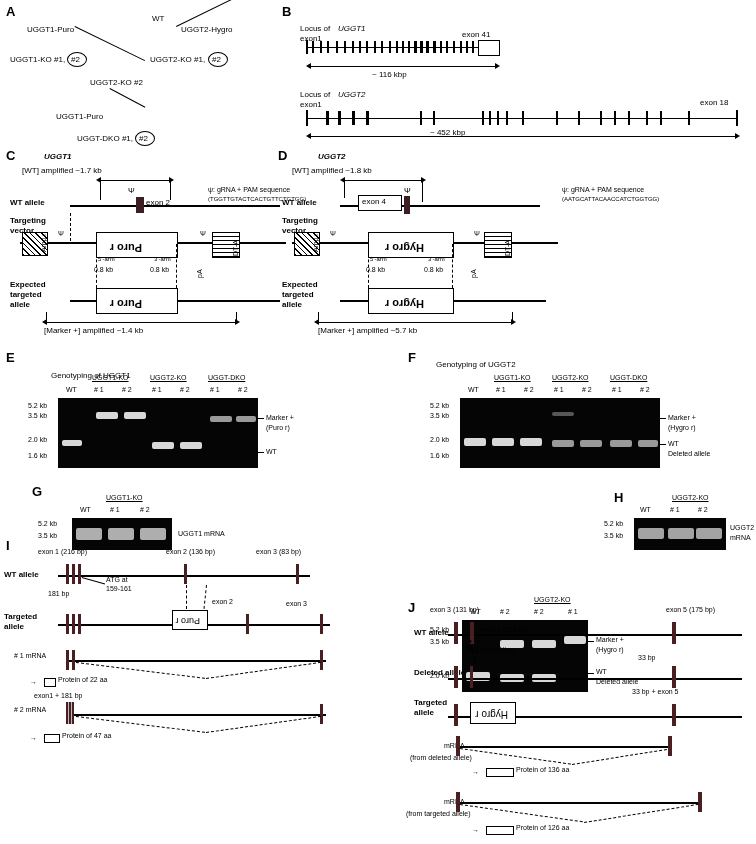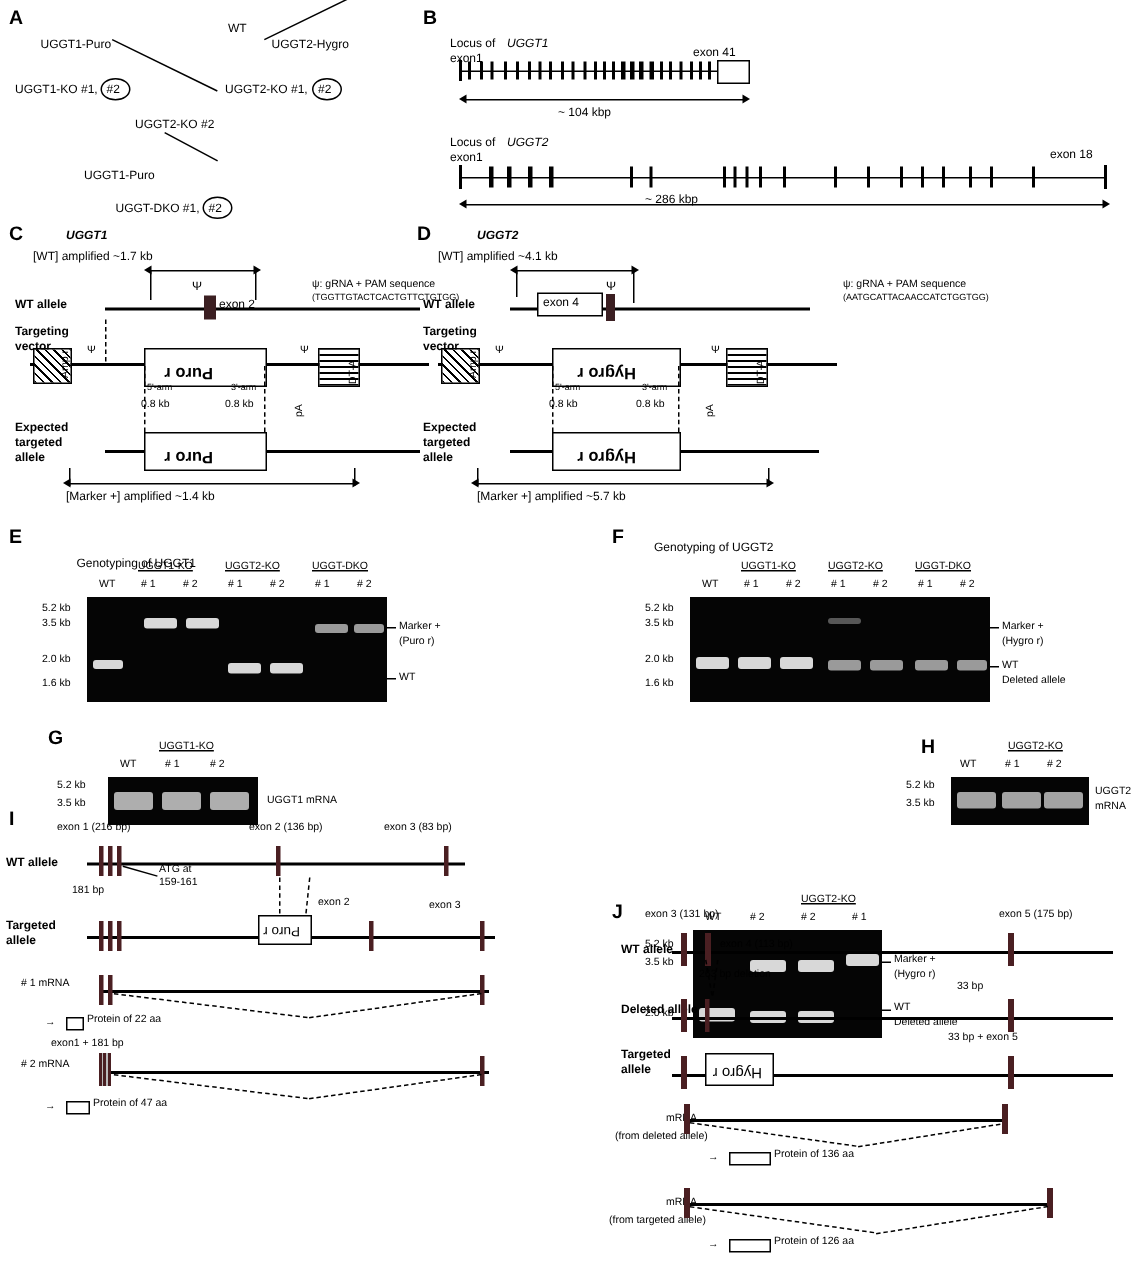--- a/index.html
+++ b/index.html
@@ -77,21 +77,21 @@
 <div class="line" style="left:433px;top:41px;width:3px;height:12px;"></div>
 <div class="line" style="left:440px;top:41px;width:2px;height:12px;"></div>
 <div class="line" style="left:446px;top:41px;width:2px;height:12px;"></div>
 <div class="line" style="left:453px;top:41px;width:2px;height:12px;"></div>
 <div class="line" style="left:460px;top:41px;width:2px;height:12px;"></div>
 <div class="line" style="left:466px;top:41px;width:2px;height:12px;"></div>
 <div class="line" style="left:472px;top:41px;width:2px;height:12px;"></div>
 <div class="box" style="left:478px;top:40px;width:20px;height:14px;"></div>
 <div class="t" style="left:462px;top:30px;">exon 41</div>
 <div class="hl arrowR arrowL" style="left:310px;top:66px;width:186px;"></div>
-<div class="t" style="left:372px;top:70px;">~ 104 kbp</div>
+<div class="t" style="left:372px;top:70px;">~ 116 kbp</div>
 
 <div class="t" style="left:300px;top:90px;">Locus of </div>
 <div class="ti" style="left:338px;top:90px;">UGGT2</div>
 <div class="t" style="left:300px;top:100px;">exon1</div>
 <div class="hl" style="left:306px;top:118px;width:432px;"></div>
 <div class="line" style="left:306px;top:110px;width:2px;height:16px;"></div>
 <div class="line" style="left:326px;top:111px;width:2.5px;height:14px;"></div>
 <div class="line" style="left:338px;top:111px;width:2.5px;height:14px;"></div>
 <div class="line" style="left:352px;top:111px;width:2.5px;height:14px;"></div>
 <div class="line" style="left:366px;top:111px;width:2.5px;height:14px;"></div>
@@ -106,21 +106,21 @@
 <div class="line" style="left:578px;top:111px;width:2px;height:14px;"></div>
 <div class="line" style="left:600px;top:111px;width:2px;height:14px;"></div>
 <div class="line" style="left:614px;top:111px;width:2px;height:14px;"></div>
 <div class="line" style="left:628px;top:111px;width:2px;height:14px;"></div>
 <div class="line" style="left:646px;top:111px;width:2px;height:14px;"></div>
 <div class="line" style="left:660px;top:111px;width:2px;height:14px;"></div>
 <div class="line" style="left:688px;top:111px;width:2px;height:14px;"></div>
 <div class="line" style="left:736px;top:110px;width:2px;height:16px;"></div>
 <div class="t" style="left:700px;top:98px;">exon 18</div>
 <div class="hl arrowR arrowL" style="left:310px;top:136px;width:426px;"></div>
-<div class="t" style="left:430px;top:128px;">~ 286 kbp</div>
+<div class="t" style="left:430px;top:128px;">~ 452 kbp</div>
 
 <div class="lbl" style="left:6px;top:148px;">C</div>
 <div class="ti" style="left:44px;top:152px;font-weight:bold;">UGGT1</div>
 <div class="t" style="left:22px;top:166px;">[WT] amplified  ~1.7 kb</div>
 <div class="tb" style="left:10px;top:198px;">WT allele</div>
 <div class="hl" style="left:70px;top:205px;width:210px;height:2px;"></div>
 <div class="darkbox" style="left:136px;top:197px;width:8px;height:16px;"></div>
 <div class="t" style="left:128px;top:186px;">Ψ</div>
 <div class="t" style="left:146px;top:198px;">exon 2</div>
 <div class="hl arrowL arrowR" style="left:100px;top:180px;width:70px;"></div>
@@ -156,21 +156,21 @@
 <div class="hl" style="left:70px;top:300px;width:210px;height:2px;"></div>
 <div class="box" style="left:96px;top:288px;width:80px;height:24px;"></div>
 <div class="rot" style="left:142px;top:310px;transform:rotate(180deg);font-size:11px;font-weight:bold;">Puro r</div>
 <div class="hl arrowL arrowR" style="left:46px;top:322px;width:190px;"></div>
 <div class="line" style="left:46px;top:312px;width:1px;height:12px;"></div>
 <div class="line" style="left:236px;top:312px;width:1px;height:12px;"></div>
 <div class="t" style="left:44px;top:326px;">[Marker +] amplified  ~1.4 kb</div>
 
 <div class="lbl" style="left:278px;top:148px;">D</div>
 <div class="ti" style="left:318px;top:152px;font-weight:bold;">UGGT2</div>
-<div class="t" style="left:292px;top:166px;">[WT] amplified  ~4.1 kb</div>
+<div class="t" style="left:292px;top:166px;">[WT] amplified  ~1.8 kb</div>
 <div class="tb" style="left:282px;top:198px;">WT allele</div>
 <div class="hl" style="left:340px;top:205px;width:200px;height:2px;"></div>
 <div class="box" style="left:358px;top:195px;width:42px;height:14px;"></div>
 <div class="t" style="left:362px;top:197px;">exon 4</div>
 <div class="darkbox" style="left:404px;top:196px;width:6px;height:18px;"></div>
 <div class="t" style="left:404px;top:186px;">Ψ</div>
 <div class="hl arrowL arrowR" style="left:344px;top:180px;width:78px;"></div>
 <div class="line" style="left:344px;top:180px;width:1px;height:18px;"></div>
 <div class="line" style="left:422px;top:180px;width:1px;height:22px;"></div>
 <div class="t7" style="left:562px;top:186px;">ψ: gRNA + PAM sequence</div>

